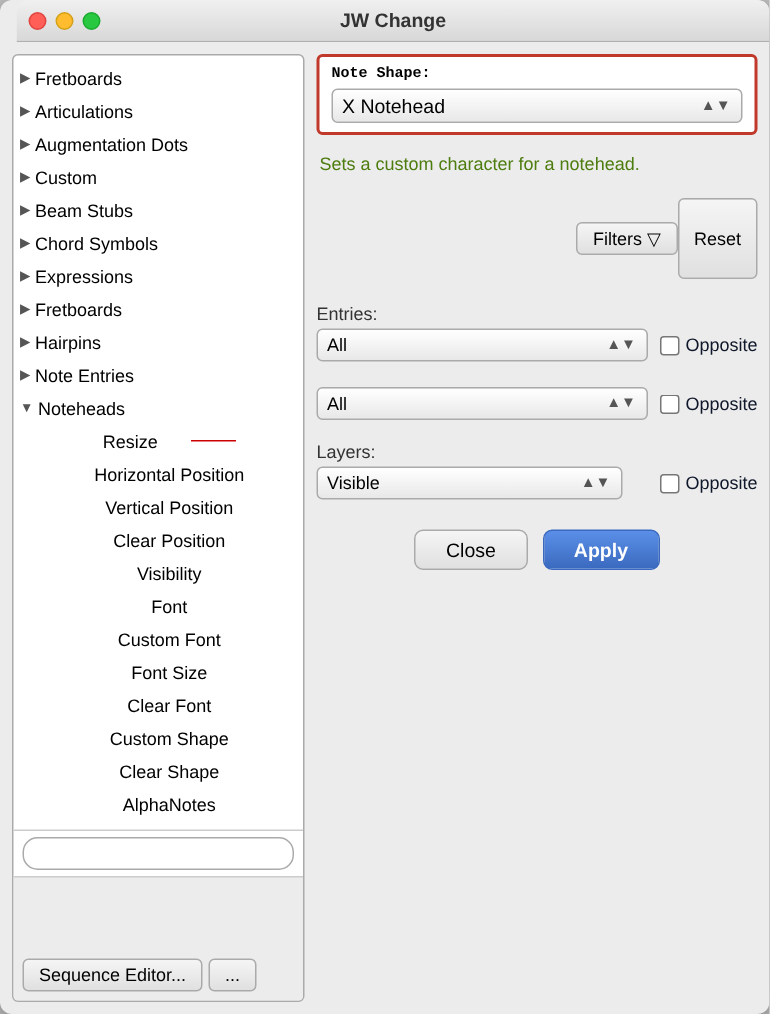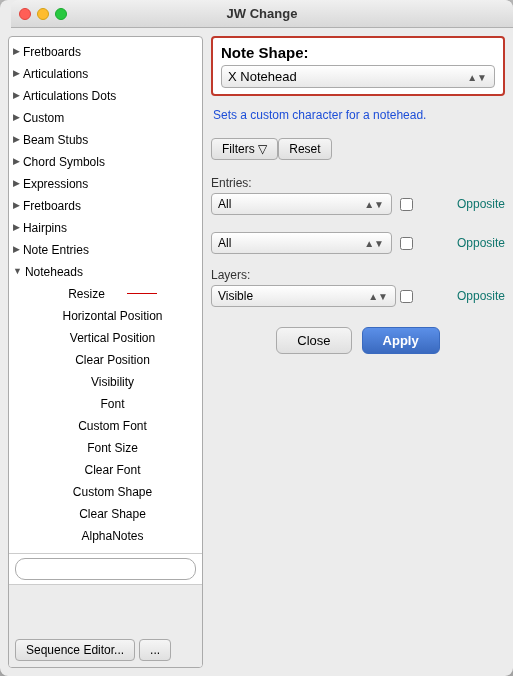--- a/index.html
+++ b/index.html
@@ -138,23 +138,24 @@
       flex-direction: column;
       gap: 8px;
     }
     .note-shape-box {
       border: 2px solid #c0392b;
       border-radius: 4px;
       padding: 6px 8px;
       background: white;
     }
     .note-shape-label {
-      font-size: 15px;
+      font-size: 10px;
       font-weight: bold;
       margin-bottom: 4px;
+      font-family: Liberation Mono, monospace;
     }
     .note-shape-select {
       width: 100%;
       padding: 3px 6px;
       font-size: 13px;
       border-radius: 4px;
       border: 1px solid #aaa;
       background: linear-gradient(to bottom, #fff, #e8e8e8);
       appearance: none;
       -webkit-appearance: none;
@@ -167,43 +168,43 @@
       position: absolute;
       right: 8px;
       top: 50%;
       transform: translateY(-50%);
       pointer-events: none;
       font-size: 10px;
       color: #555;
     }
     .description {
       font-size: 12px;
-      color: #1d4ed8;
+      color: #4d7c0f;
       padding: 4px 2px;
     }
     .filters-row {
       display: flex;
-      justify-content: flex-start;
+      justify-content: flex-end;
       align-items: center;
       margin-top: 4px;
     }
     .filters-btn {
       font-size: 12px;
       padding: 3px 10px;
       border-radius: 4px;
       border: 1px solid #aaa;
       background: linear-gradient(to bottom, #f5f5f5, #e0e0e0);
       cursor: pointer;
       display: flex;
       align-items: center;
       gap: 4px;
     }
     .reset-btn {
       font-size: 12px;
-      padding: 3px 10px;
+      padding: 19px 10px;
       border-radius: 4px;
       border: 1px solid #aaa;
       background: linear-gradient(to bottom, #f5f5f5, #e0e0e0);
       cursor: pointer;
     }
     .field-label {
       font-size: 12px;
       color: #333;
       min-width: 65px;
     }
@@ -226,22 +227,21 @@
       display: flex;
       align-items: center;
       gap: 4px;
     }
     .opposite-checkbox {
       width: 13px;
       height: 13px;
     }
     .opposite-label {
       font-size: 12px;
-      color: #0f766e;
-      margin-left: 40px;
+      color: #0f172a;
     }
     .action-buttons {
       display: flex;
       justify-content: center;
       gap: 10px;
       margin-top: 12px;
     }
     .close-btn {
       font-size: 13px;
       padding: 5px 20px;
@@ -289,21 +289,21 @@
       <div class="sidebar-item parent">
             <span class="arrow">▶</span>
             <span>Fretboards</span>
           </div>
           <div class="sidebar-item parent">
             <span class="arrow">▶</span>
             <span>Articulations</span>
           </div>
           <div class="sidebar-item parent">
             <span class="arrow">▶</span>
-            <span>Articulations Dots</span>
+            <span>Augmentation Dots</span>
           </div>
           <div class="sidebar-item parent">
             <span class="arrow">▶</span>
             <span>Custom</span>
           </div>
           <div class="sidebar-item parent">
             <span class="arrow">▶</span>
             <span>Beam Stubs</span>
           </div>
           <div class="sidebar-item parent">
@@ -427,21 +427,21 @@
           </div>
           <div class="opposite-row">
             <input type="checkbox" class="opposite-checkbox" style="">
             <span class="opposite-label">Opposite</span>
           </div>
         </div>
       </div>
 
       <div style="margin-top:6px;">
         <div class="field-label">Layers:</div>
-        <div style="display:flex; align-items:center; gap:4px; margin-top:3px;">
+        <div style="display:flex; align-items:center; gap:25px; margin-top:3px;">
           <div class="field-select-wrapper">
             <select class="field-select">
             <option>Visible</option><option>All</option><option>Layer 1</option><option>Layer 2</option><option>Layer 3</option><option>Layer 4</option></select>
             <span class="select-arrow">▲▼</span>
           </div>
           <div class="opposite-row">
             <input type="checkbox" class="opposite-checkbox" style="">
             <span class="opposite-label">Opposite</span>
           </div>
         </div>

